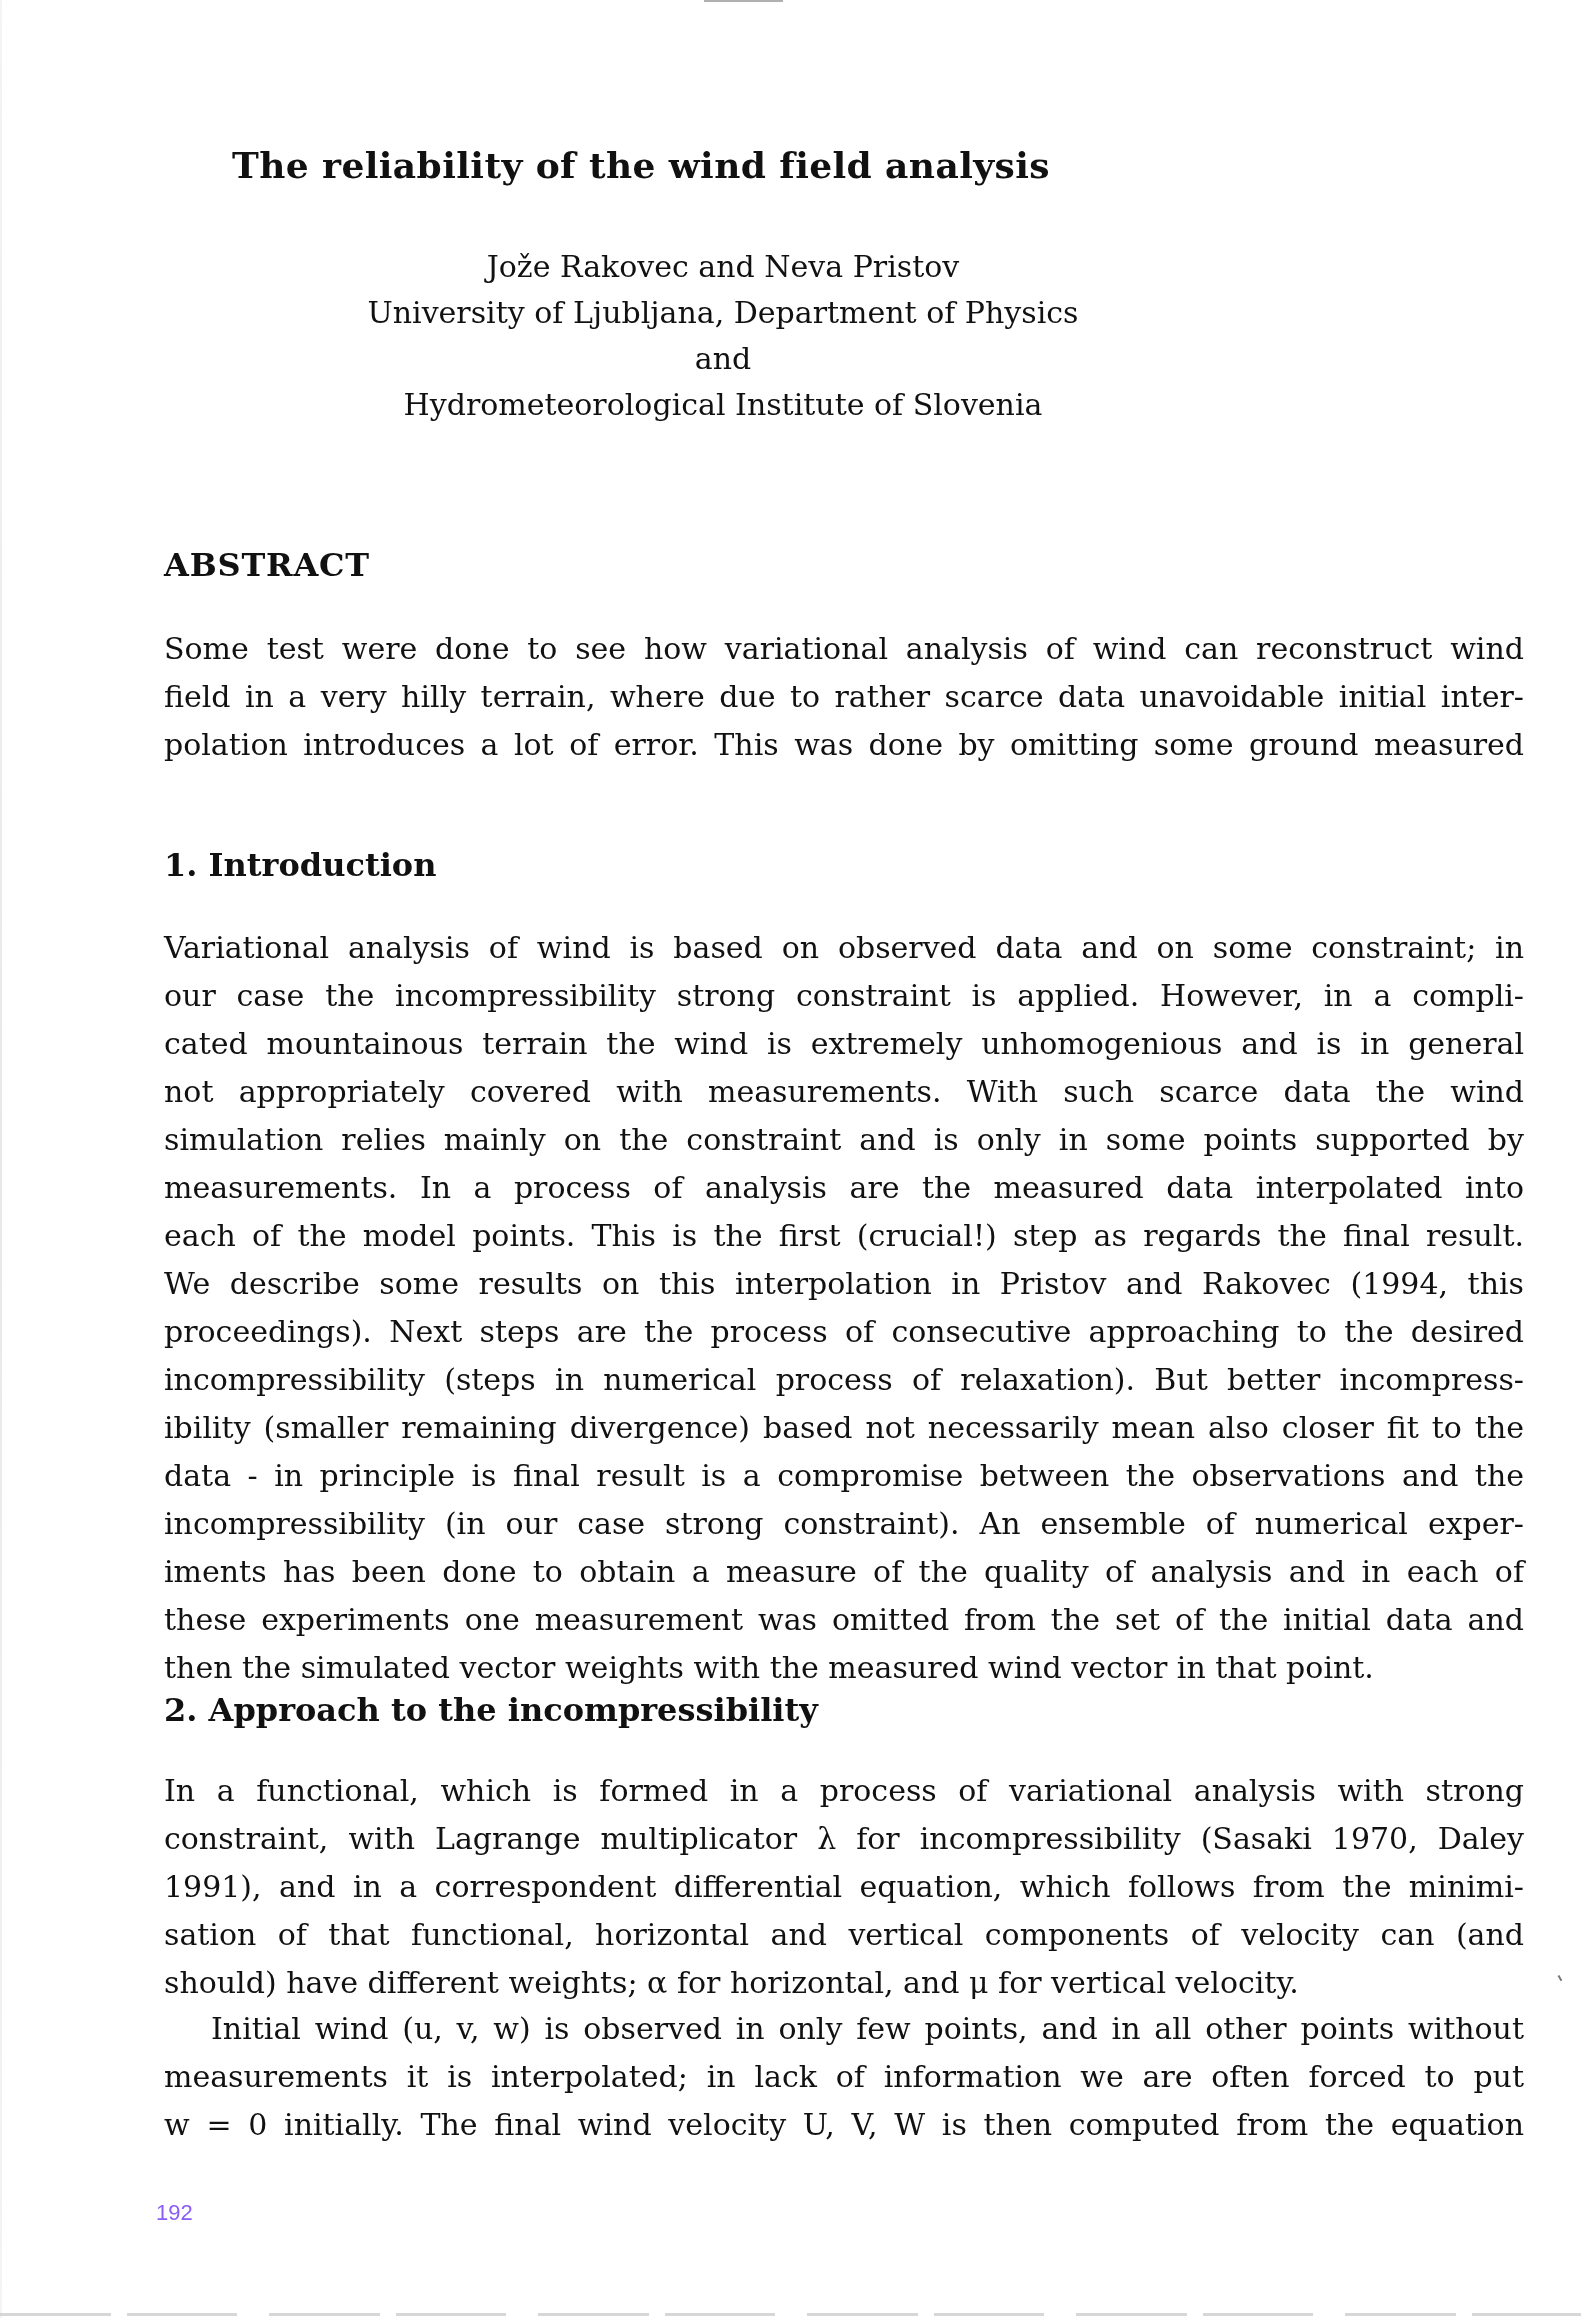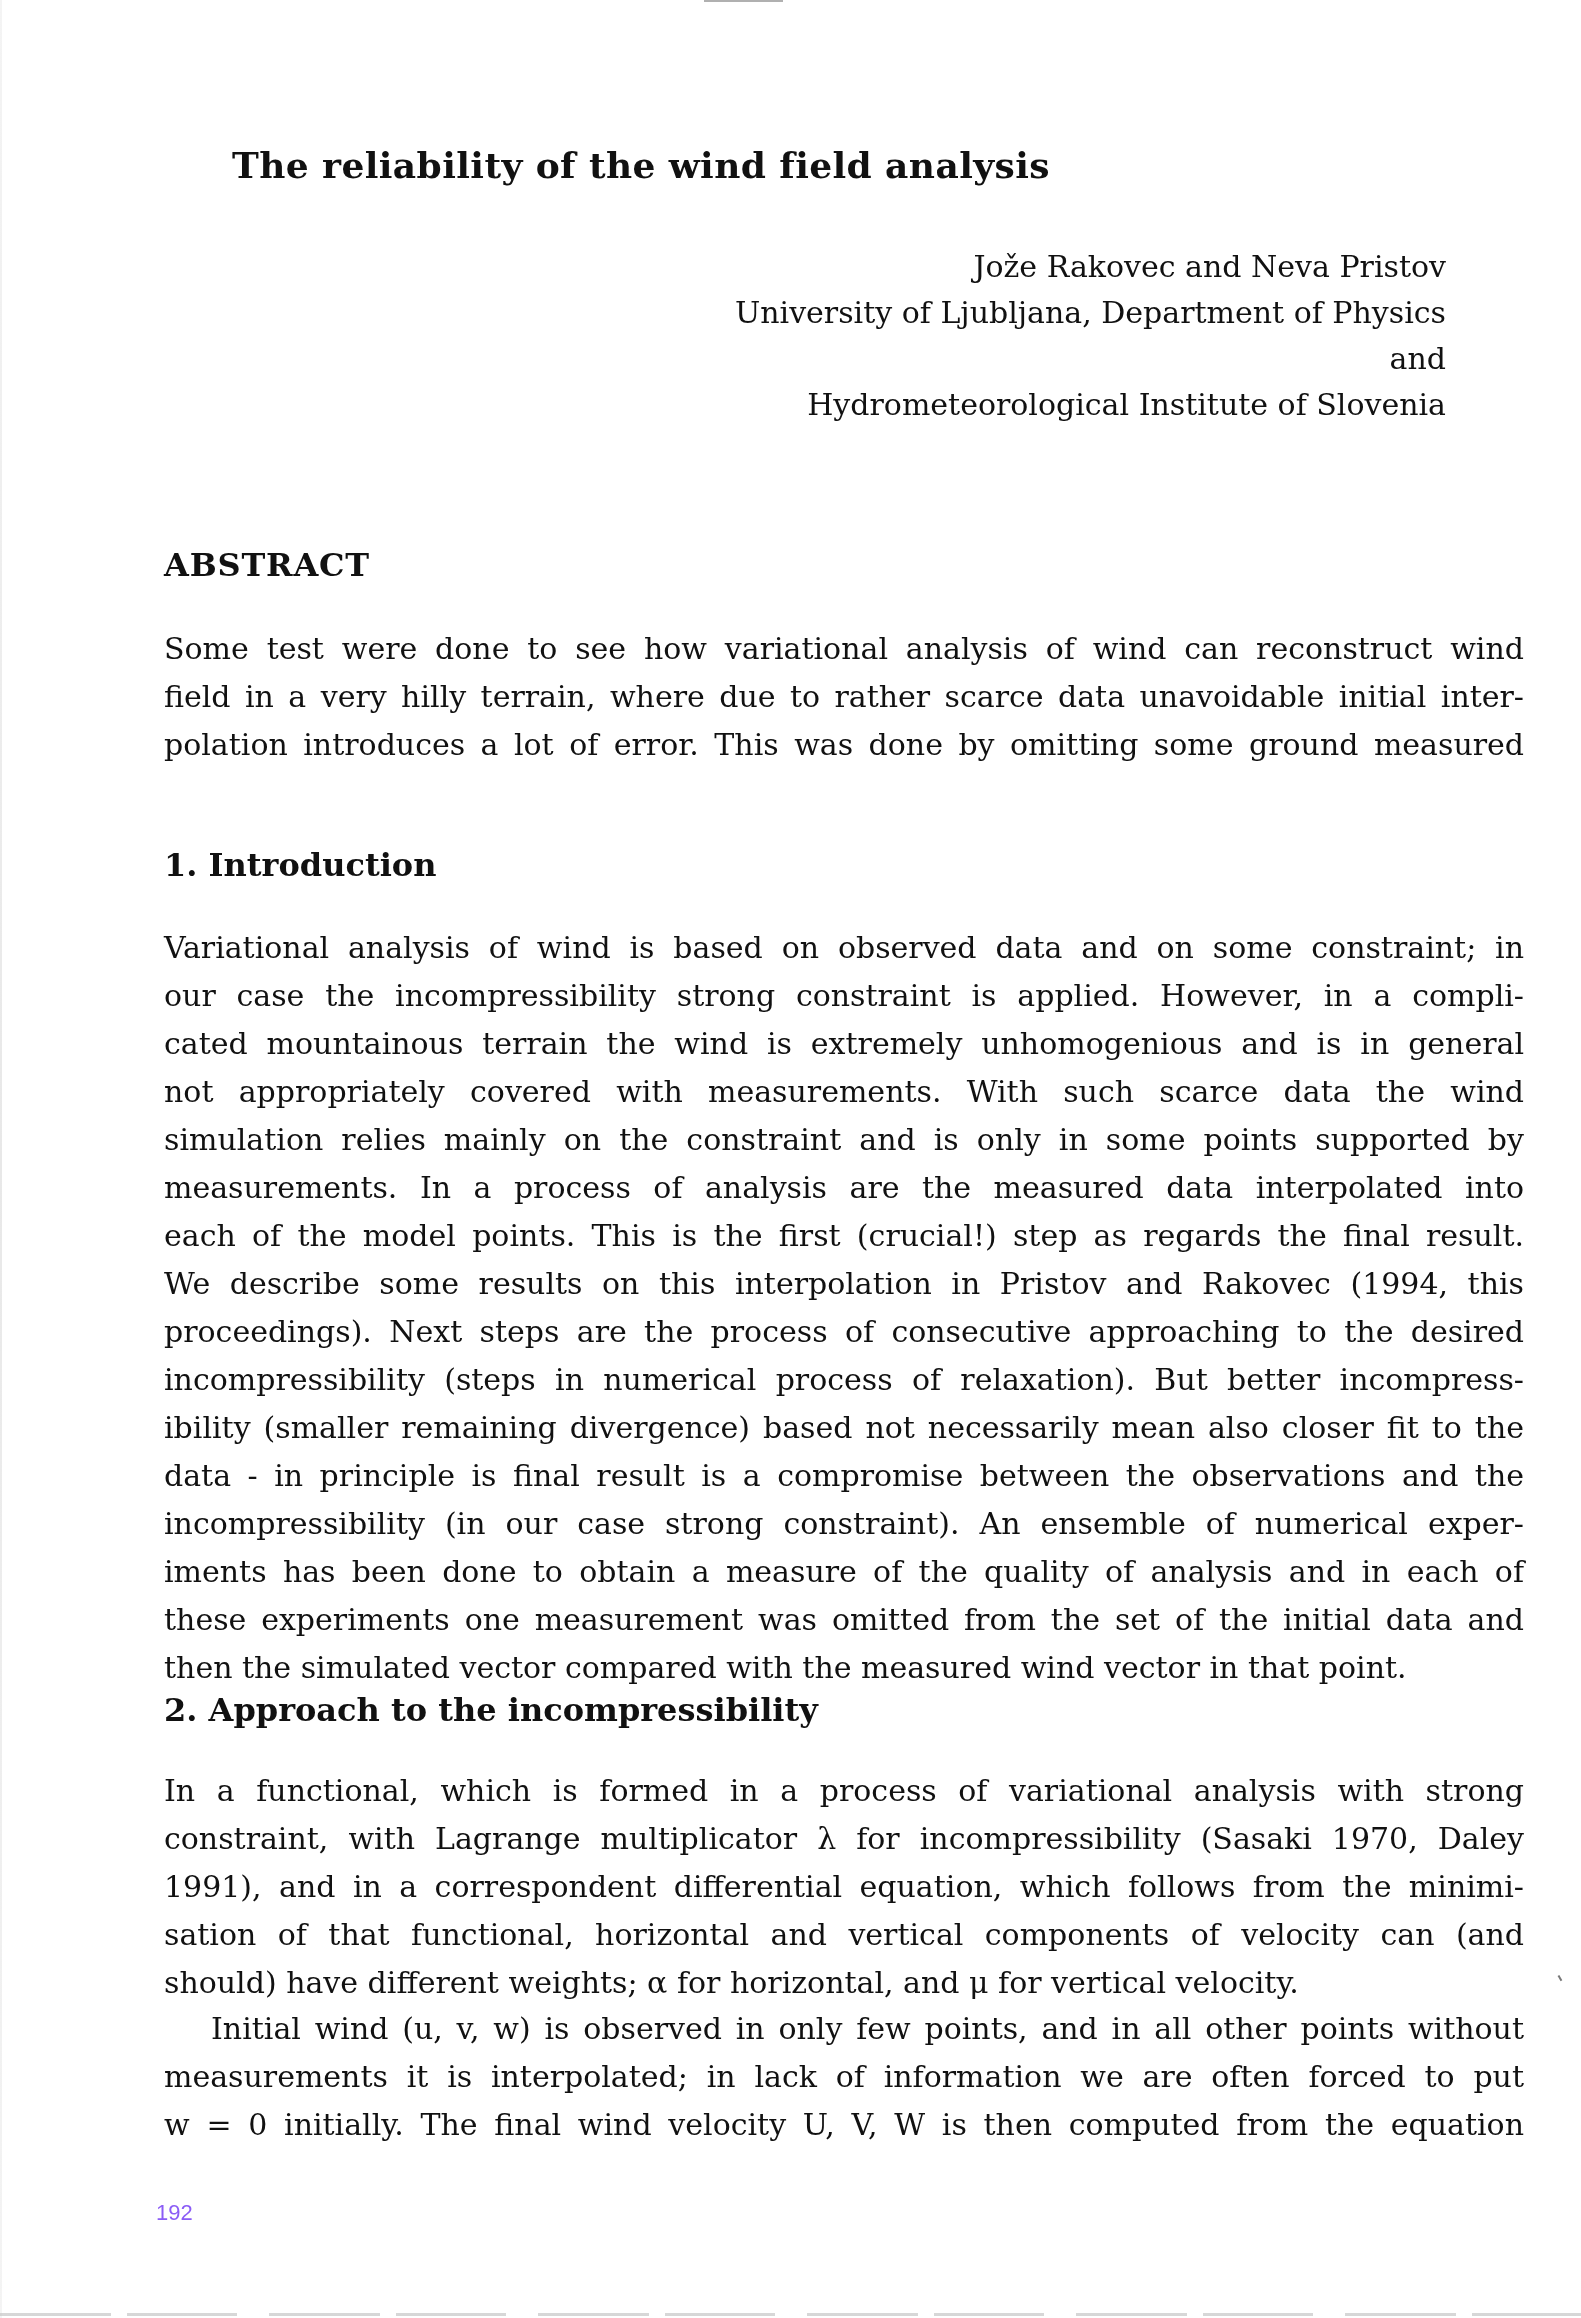--- a/index.html
+++ b/index.html
@@ -20,21 +20,21 @@
     background: repeating-linear-gradient(to right, #c6c6c6 0 111px, transparent 111px 127px, #c6c6c6 127px 237px, transparent 237px 269px);
     opacity: 0.7;
   }
   .title {
     position: absolute; left: 0; width: 1282px; top: 144px;
     text-align: center; font-size: 36px; font-weight: bold; letter-spacing: 0.4px;
     margin: 0;
   }
   .authors {
     position: absolute; left: 0; width: 1446px; top: 244px;
-    text-align: right; font-size: 30px; line-height: 46px;
+    text-align: center; font-size: 30px; line-height: 46px;
   }
   .authors div { white-space: nowrap; }
   .heading {
     position: absolute; left: 164px; font-weight: bold; margin: 0; white-space: nowrap;
   }
   .h-abstract { top: 546px; font-size: 32px; letter-spacing: 0.8px; }
   .h-intro { top: 846px; font-size: 32px; }
   .h-approach { top: 1691px; font-size: 32px; }
   .para {
     position: absolute; left: 164px; width: 1360px; margin: 0;
@@ -86,21 +86,21 @@
   <span class="ln">measurements. In a process of analysis are the measured data interpolated into</span>
   <span class="ln">each of the model points. This is the first (crucial!) step as regards the final result.</span>
   <span class="ln">We describe some results on this interpolation in Pristov and Rakovec (1994, this</span>
   <span class="ln">proceedings). Next steps are the process of consecutive approaching to the desired</span>
   <span class="ln">incompressibility (steps in numerical process of relaxation). But better incompress-</span>
   <span class="ln">ibility (smaller remaining divergence) based not necessarily mean also closer fit to the</span>
   <span class="ln">data - in principle is final result is a compromise between the observations and the</span>
   <span class="ln">incompressibility (in our case strong constraint). An ensemble of numerical exper-</span>
   <span class="ln">iments has been done to obtain a measure of the quality of analysis and in each of</span>
   <span class="ln">these experiments one measurement was omitted from the set of the initial data and</span>
-  <span class="ln last">then the simulated vector compared with the measured wind vector in that point.</span>
+  <span class="ln last">then the simulated vector weights with the measured wind vector in that point.</span>
 </p>
 
 <h2 class="heading h-approach">2. Approach to the incompressibility</h2>
 <p class="para p-approach1">
   <span class="ln">In a functional, which is formed in a process of variational analysis with strong</span>
   <span class="ln">constraint, with Lagrange multiplicator λ for incompressibility (Sasaki 1970, Daley</span>
   <span class="ln">1991), and in a correspondent differential equation, which follows from the minimi-</span>
   <span class="ln">sation of that functional, horizontal and vertical components of velocity can (and</span>
   <span class="ln last">should) have different weights; α for horizontal, and μ for vertical velocity.</span>
 </p>

